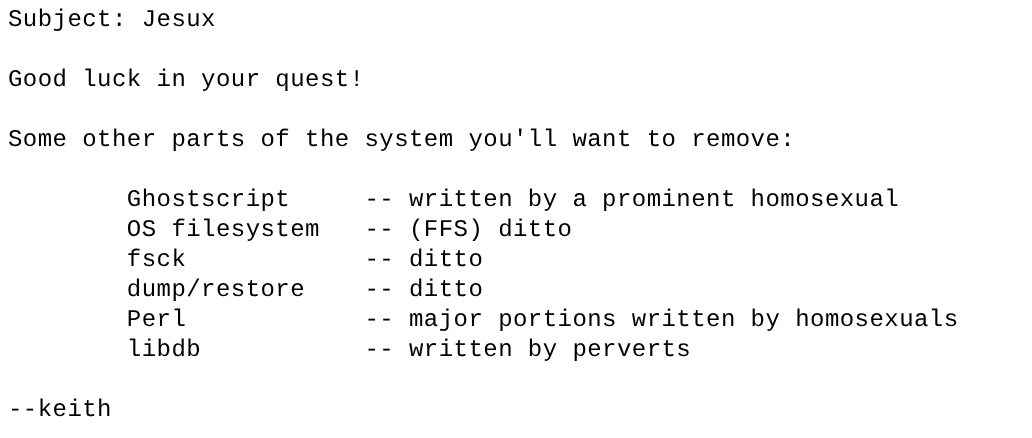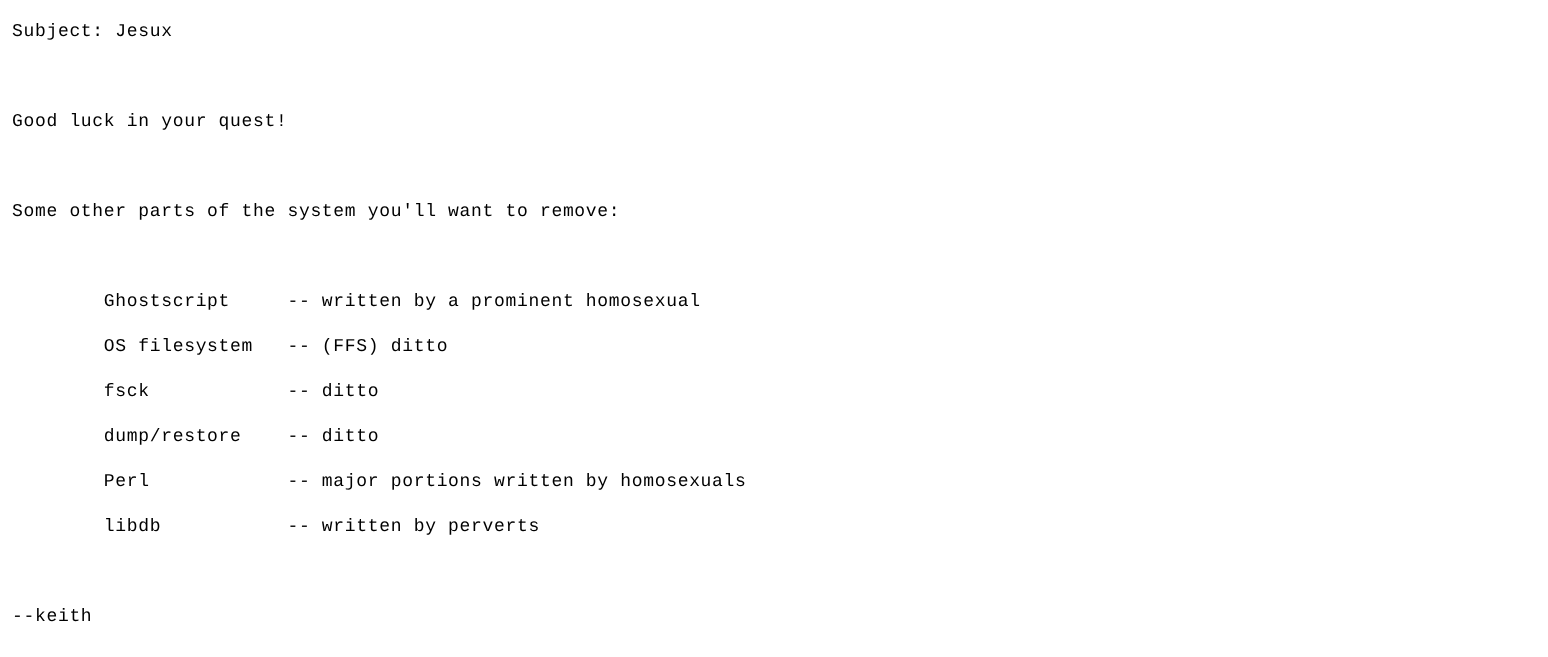--- a/index.html
+++ b/index.html
@@ -23,21 +23,21 @@
     padding: 0;
     box-sizing: border-box;
   }
   pre.text-block {
     margin: 0;
     padding: 0;
     position: absolute;
     left: 8px;
     top: 6px;
     font-family: "Liberation Mono", "DejaVu Sans Mono", monospace;
-    font-size: 12px;
+    font-size: 24px;
     line-height: 30px;
     letter-spacing: 0.45px;
     color: #000000;
     background: transparent;
     white-space: pre;
     font-weight: 400;
     -webkit-font-smoothing: none;
     text-rendering: geometricPrecision;
   }
   .line {

